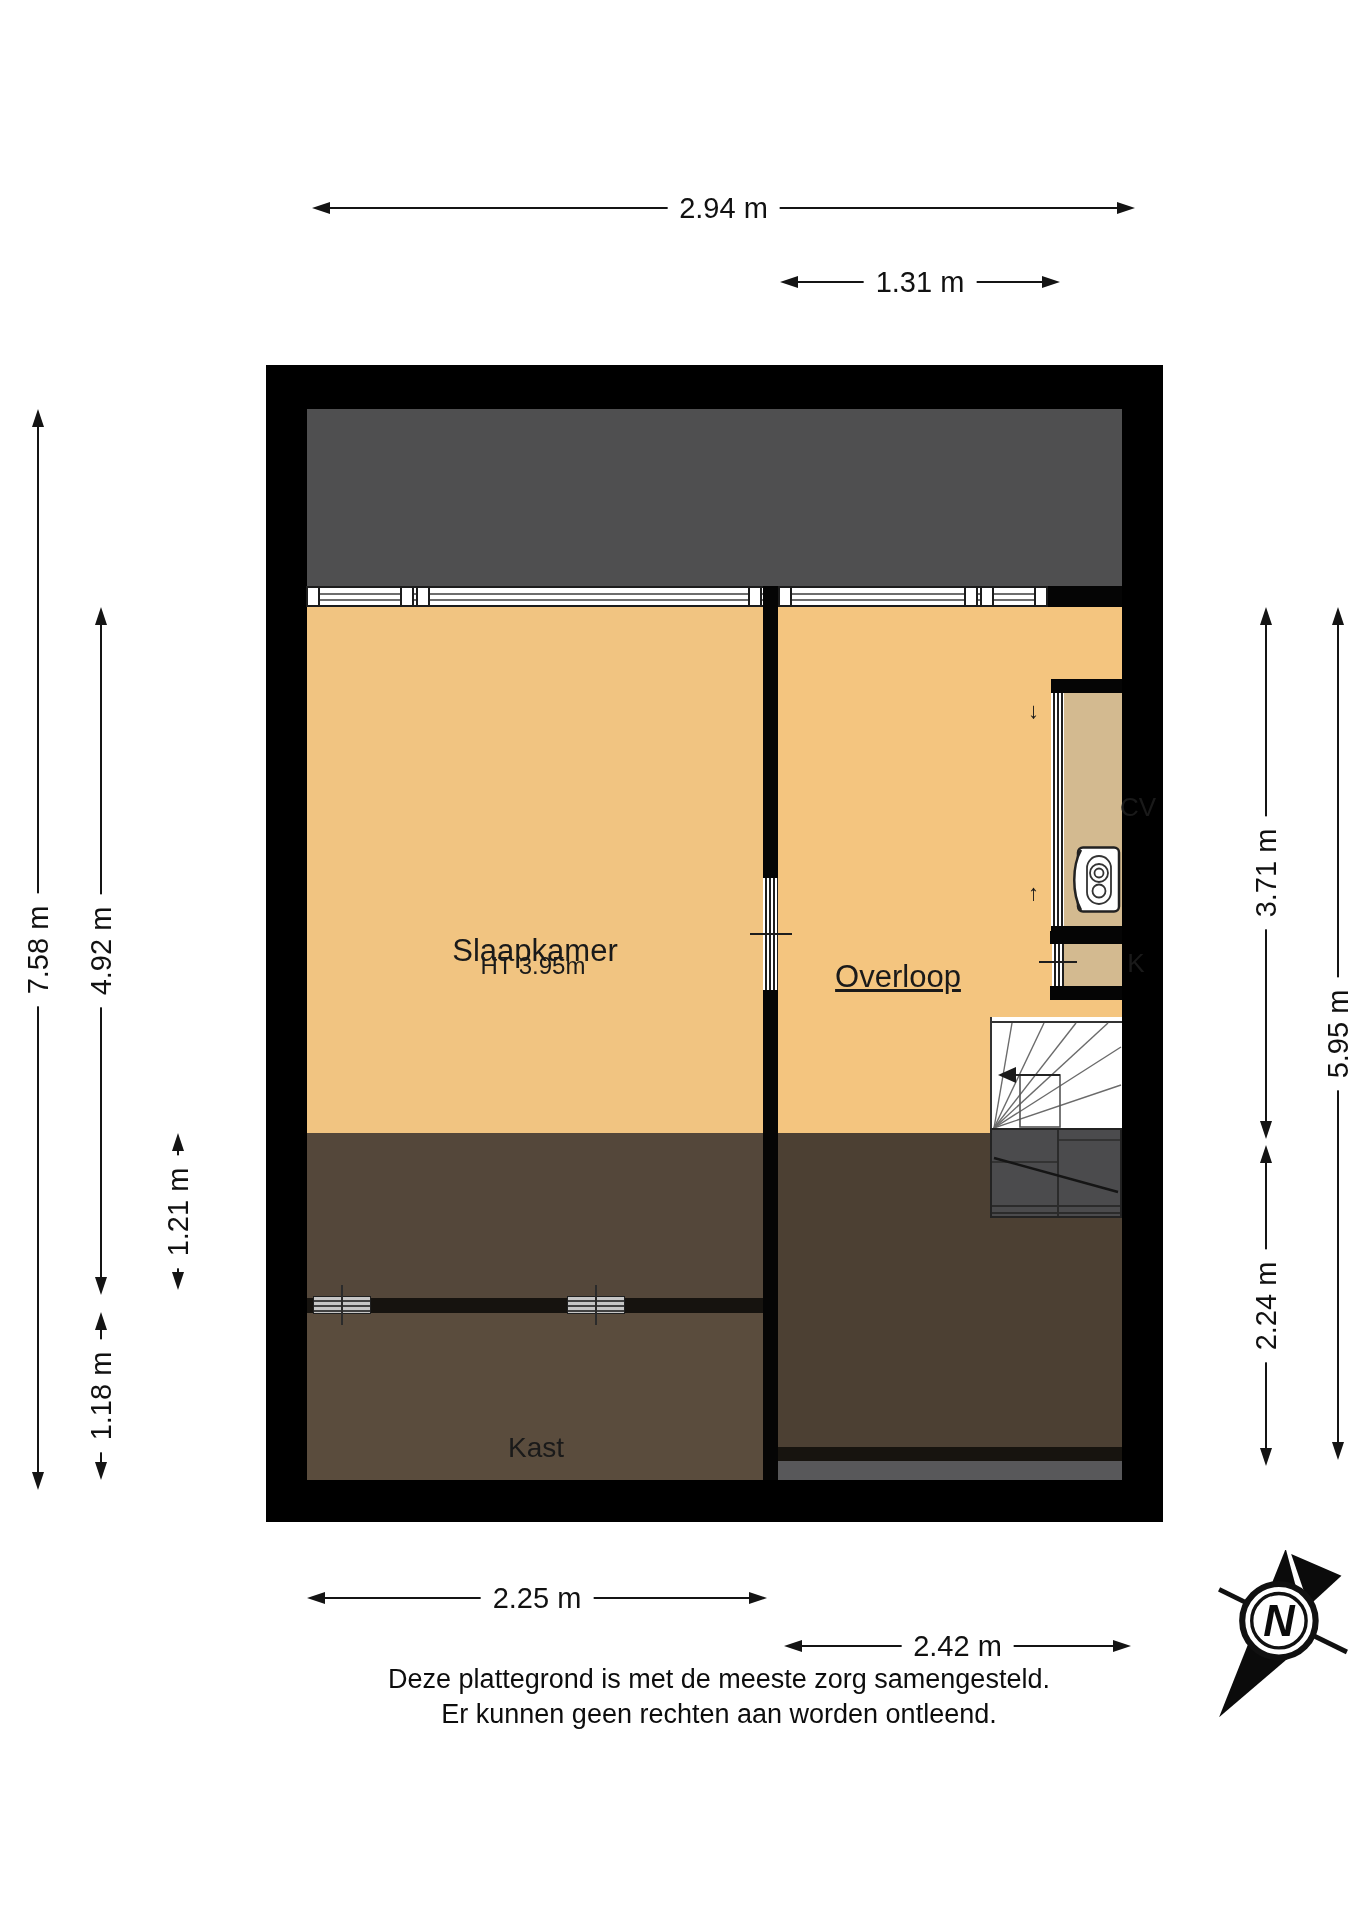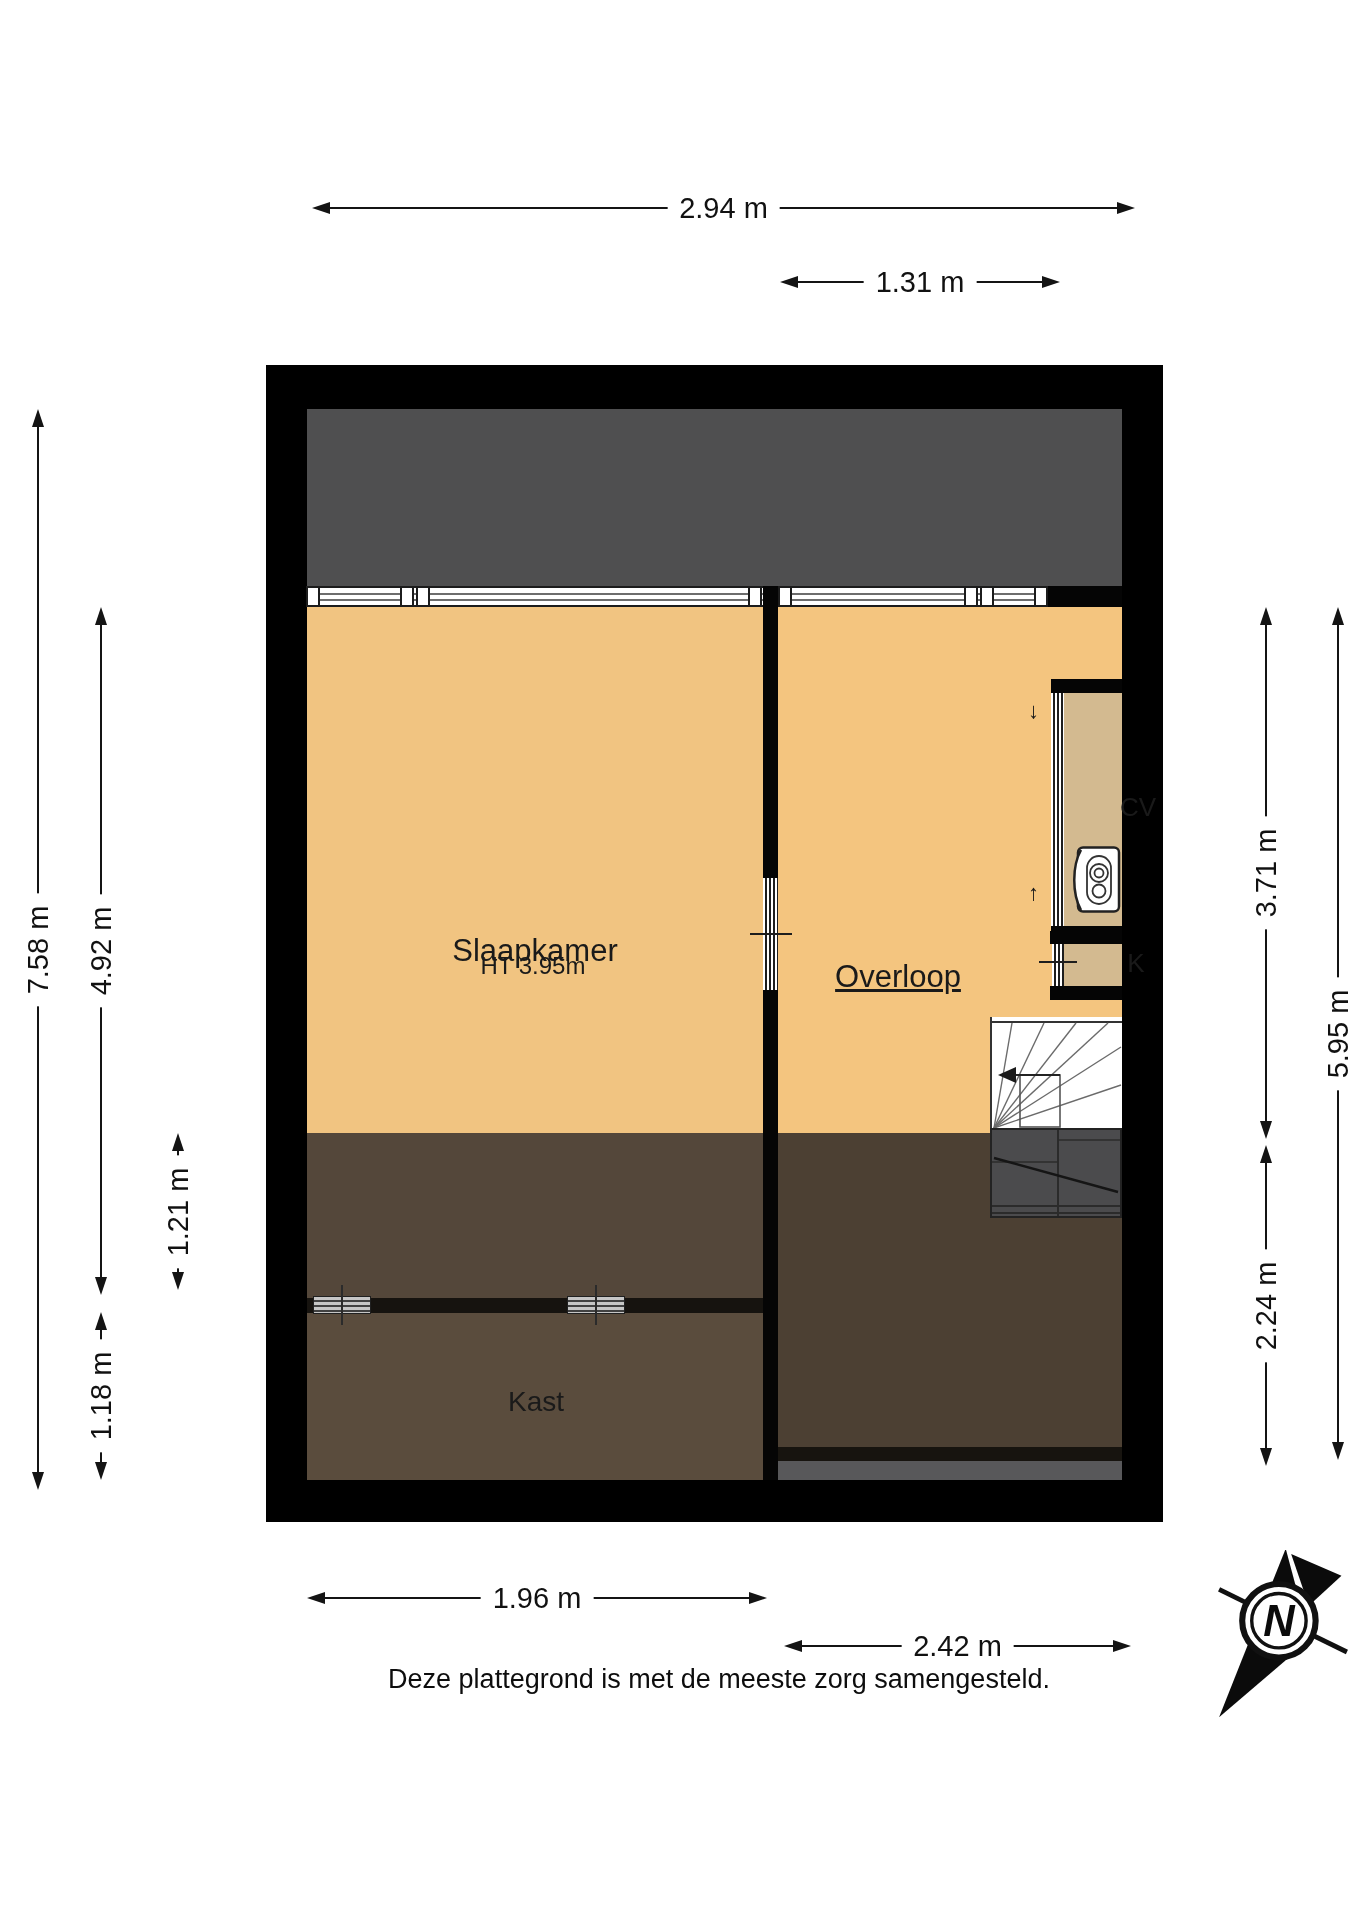--- a/index.html
+++ b/index.html
@@ -164,21 +164,21 @@
       <line x1="66" y1="10" x2="128" y2="10" stroke="#2b2b2b" stroke-width="1.6"></line>
       <line x1="2" y1="28" x2="126" y2="62" stroke="#151515" stroke-width="2.4"></line>
       <line x1="0" y1="76" x2="128" y2="76" stroke="#2b2b2b" stroke-width="2"></line>
       <line x1="0" y1="83" x2="128" y2="83" stroke="#2b2b2b" stroke-width="2"></line>
     </svg>
   </div>
 
   <div class="abs room-label" style="left:535px;top:951px;">Slaapkamer</div>
   <div class="abs room-label small" style="left:533px;top:966px;">HT 3.95m</div>
   <div class="abs room-label" style="left:898px;top:977px;text-decoration:underline;">Overloop</div>
-  <div class="abs room-label" style="left:536px;top:1402px;font-size:28px;">Kast</div>
+  <div class="abs room-label" style="left:536px;top:1448px;font-size:28px;">Kast</div>
   <div class="abs room-label tiny" style="left:1093px;top:807px;">CV</div>
   <div class="abs room-label tiny" style="left:1091px;top:963px;">K</div>
 
   <div class="abs hdim" style="left:312px;top:207px;width:823px;">
     <span class="ln"></span>
       <span class="ah al"></span>
       <span class="ah ar"></span>
     <span class="lbl">2.94 m</span>
   </div>
   <div class="abs hdim" style="left:780px;top:281px;width:280px;">
@@ -229,31 +229,32 @@
     <span class="ln"></span>
       <span class="ah at"></span>
       <span class="ah ab"></span>
     <span class="lbl">5.95 m</span>
   </div>
 
   <div class="abs hdim" style="left:307px;top:1597px;width:460px;">
     <span class="ln"></span>
       <span class="ah al"></span>
       <span class="ah ar"></span>
-    <span class="lbl">1.96 m</span>
+    <span class="lbl">2.25 m</span>
   </div>
   <div class="abs hdim" style="left:784px;top:1645px;width:347px;text-decoration:underline;">
     <span class="ln"></span>
       <span class="ah al"></span>
       <span class="ah ar"></span>
     <span class="lbl">2.42 m</span>
   </div>
 
   <div class="abs footer">
     <div>Deze plattegrond is met de meeste zorg samengesteld.</div>
+    <div>Er kunnen geen rechten aan worden ontleend.</div>
   </div>
 
   <svg class="abs" style="left:1215px;top:1550px;" width="136" height="170" viewBox="0 0 100 125">
     <line x1="3" y1="29" x2="97" y2="75" stroke="#111" stroke-width="3.5"></line>
     <polygon points="52,-1 64,44 38,34" fill="#0b0b0b"></polygon>
     <polygon points="56,3 93,19 69,41" fill="#0b0b0b"></polygon>
     <polygon points="28,60 58,76 3,123" fill="#0b0b0b"></polygon>
     <circle cx="47" cy="52" r="27" fill="#fff" stroke="#111" stroke-width="4.5"></circle>
     <circle cx="47" cy="52" r="20" fill="none" stroke="#111" stroke-width="2.5"></circle>
     <text x="47" y="63" text-anchor="middle" font-family="Liberation Sans, sans-serif" font-size="32" font-style="italic" font-weight="bold" fill="#0b0b0b">N</text>

